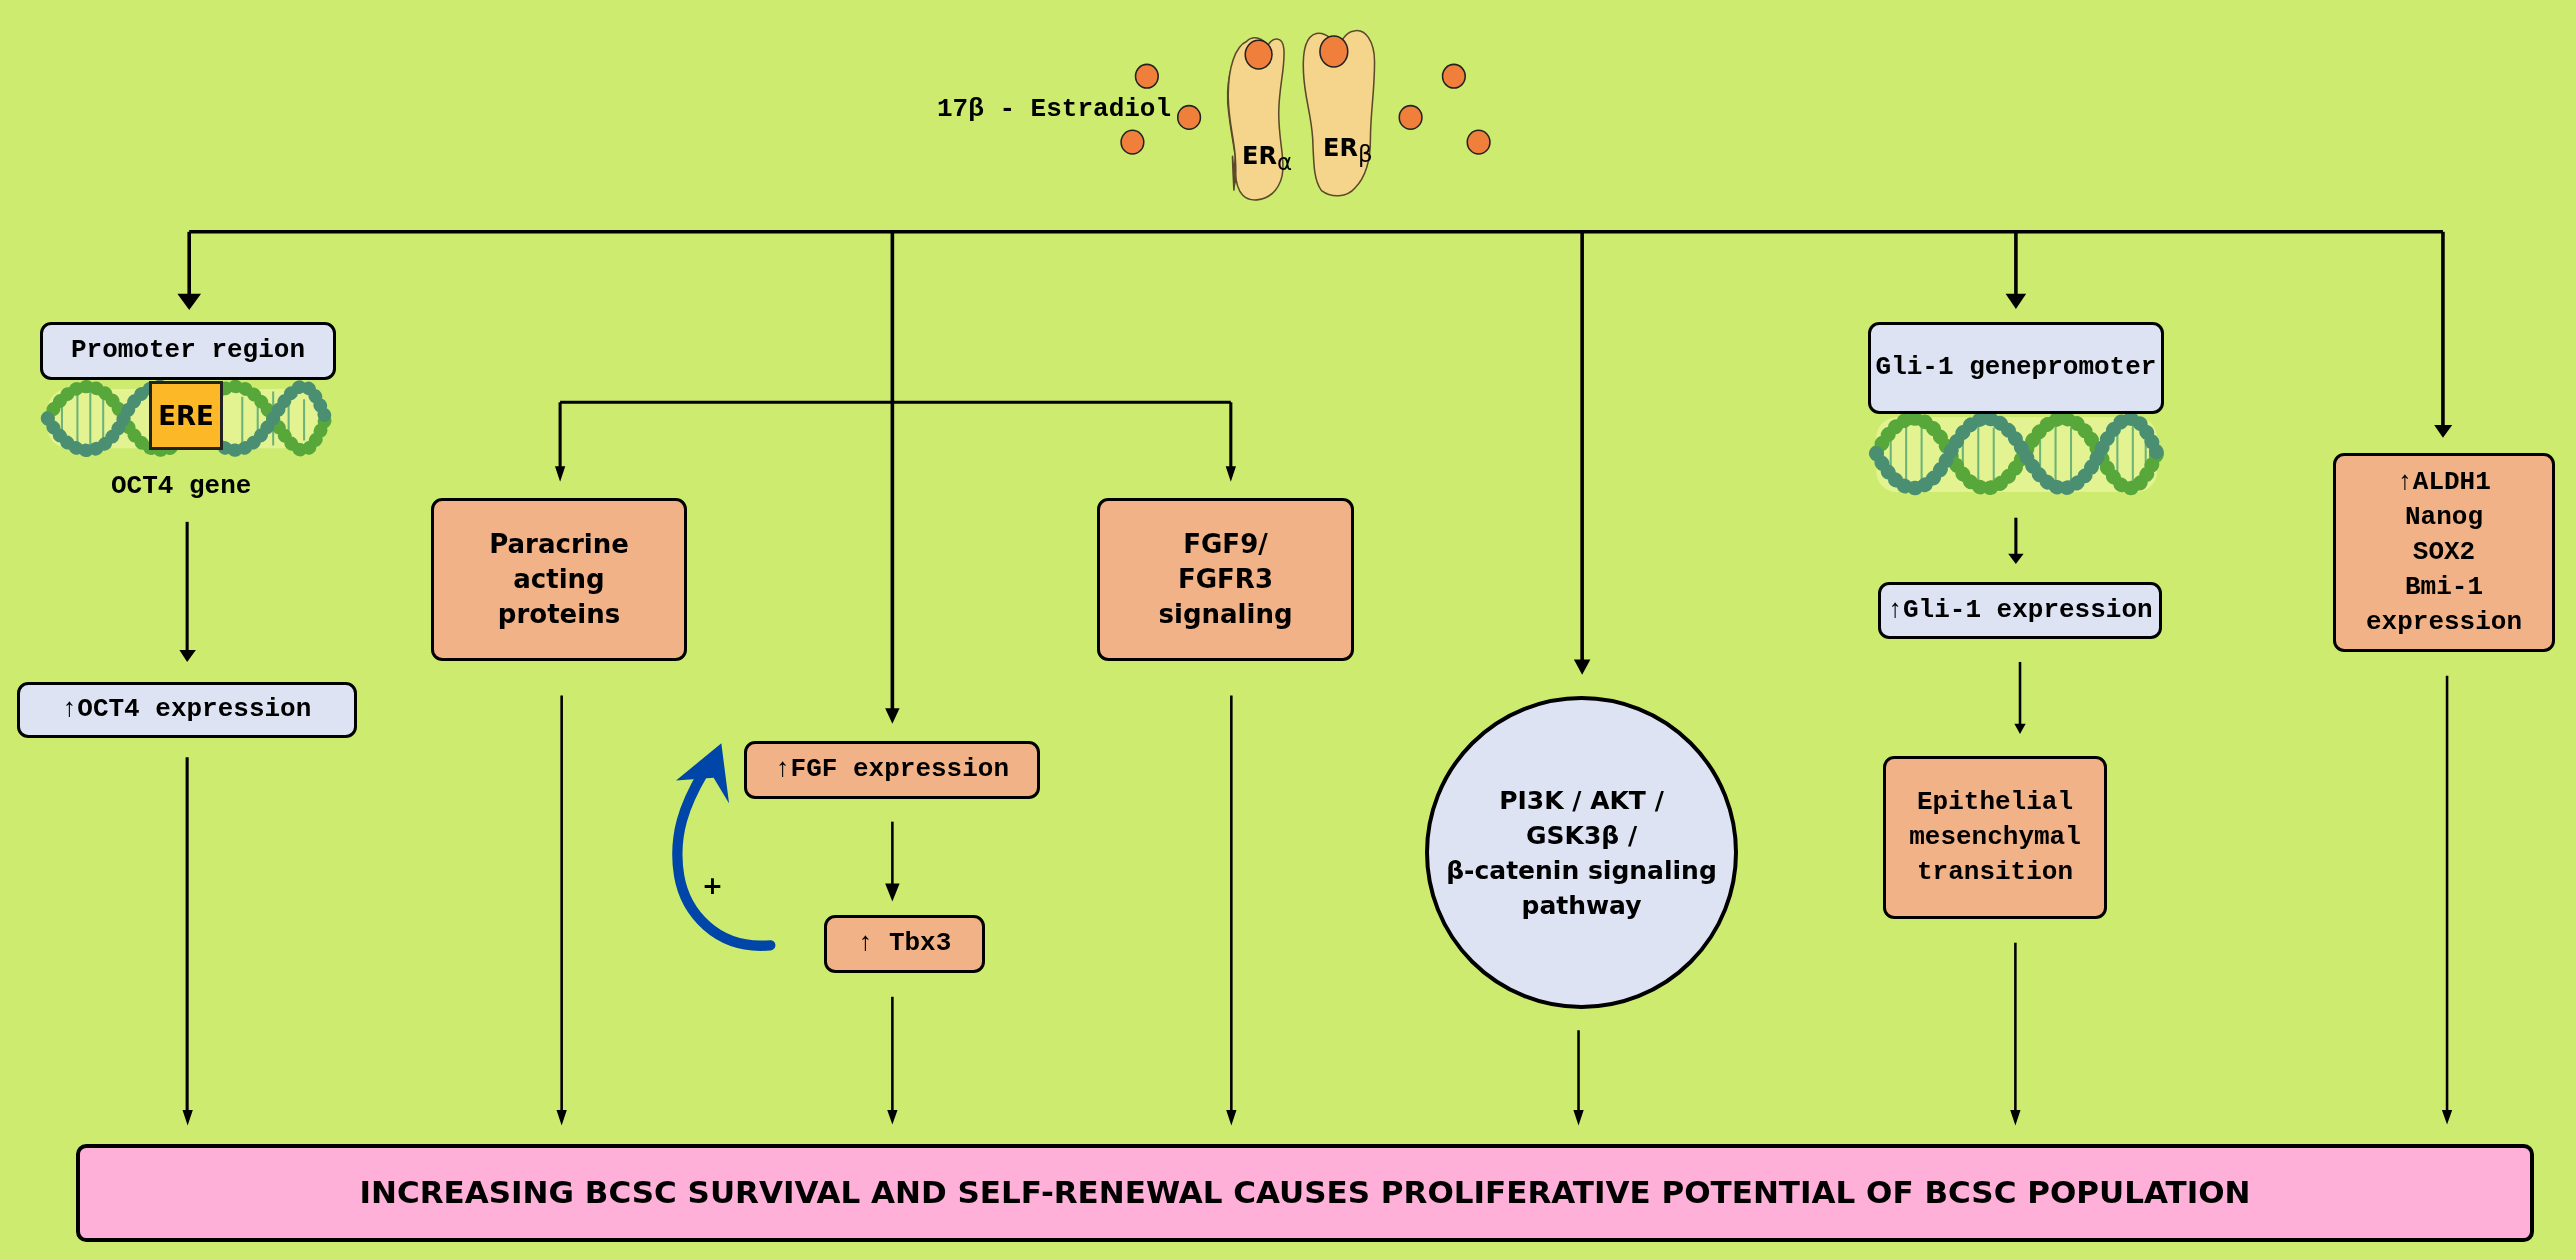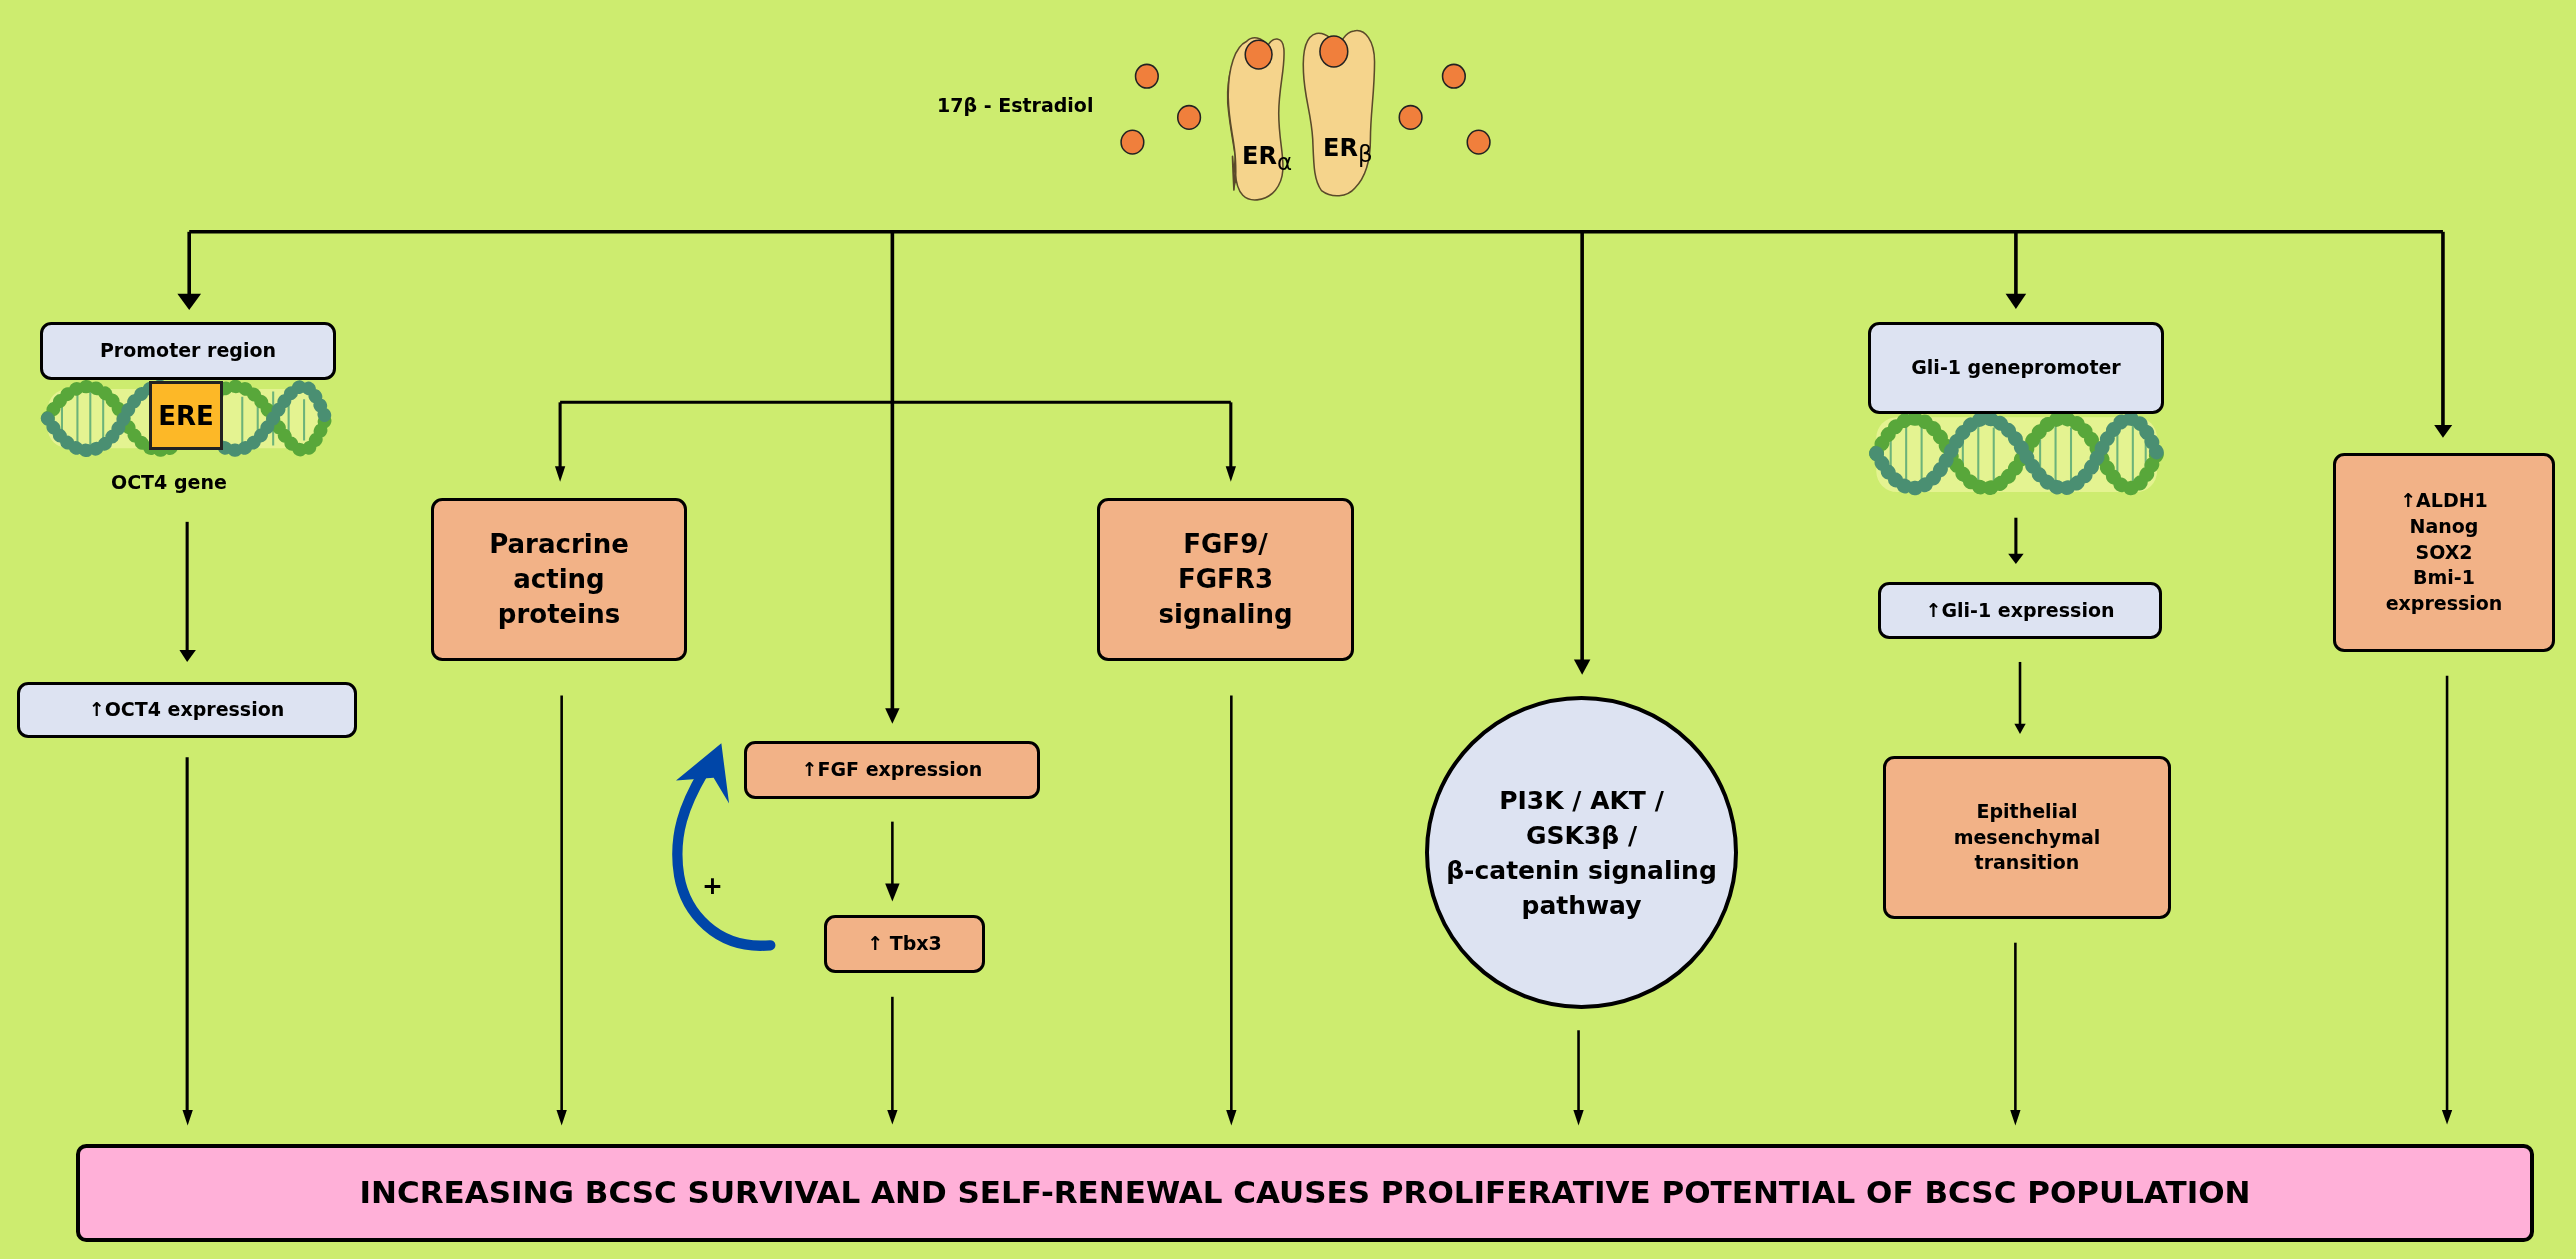--- a/index.html
+++ b/index.html
@@ -4,21 +4,21 @@
 <style>
   html, body { margin: 0; padding: 0; }
   body { width: 2576px; height: 1259px; background: #cdec6f; position: relative; overflow: hidden;
          font-family: "DejaVu Sans", sans-serif; color: #000; }
   .box { position: absolute; box-sizing: border-box; border: 3.6px solid #000; border-radius: 11.3px;
          display: flex; align-items: center; justify-content: center; text-align: center;
          font-weight: bold; line-height: 1.35; }
   .blue { background: #dde3f2; }
   .salmon { background: #f2b287; }
   .pink { background: #ffb0d8; }
-  .fs48 { font-size: 19px; }
+  .fs48 { font-size: 26px; font-family: Liberation Mono, monospace; }
   .fs50 { font-size: 26px; }
   .label { position: absolute; font-weight: bold; white-space: nowrap; }
   svg.overlay { position: absolute; left: 0; top: 0; }
   .circle { position: absolute; box-sizing: border-box; border: 4.1px solid #000; border-radius: 50%;
             background: #dde3f2; display: flex; align-items: center; justify-content: center;
             text-align: center; font-weight: bold; font-size: 25px; line-height: 1.4; }
   .ere { position: absolute; box-sizing: border-box; background: #fdb827; border: 3.1px solid #222;
          display: flex; align-items: center; justify-content: center; font-weight: bold; font-size: 26px; }
   .line-stack span { display: block; }
 </style>
@@ -163,21 +163,21 @@
   <span>pathway</span>
 </div>
 
 <div class="box blue fs48 line-stack" style="left:1868px; top:322px; width:296px; height:92px; flex-direction:row;">
   <span>Gli-1 gene</span>
   <span>promoter</span>
 </div>
 <div class="box blue fs48" style="left:1878px; top:582px; width:284px; height:57px;">
   <span>↑Gli-1 expression</span>
 </div>
-<div class="box salmon fs48 line-stack" style="left:1883px; top:756px; width:288px; height:163px; flex-direction:column;">
+<div class="box salmon fs48 line-stack" style="left:1883px; top:756px; width:224px; height:163px; flex-direction:column;">
   <span>Epithelial</span>
   <span>mesenchymal</span>
   <span>transition</span>
 </div>
 
 <div class="box salmon fs48 line-stack" style="left:2333px; top:453px; width:222px; height:199px; flex-direction:column;">
   <span>↑ALDH1</span>
   <span>Nanog</span>
   <span>SOX2</span>
   <span>Bmi-1</span>

